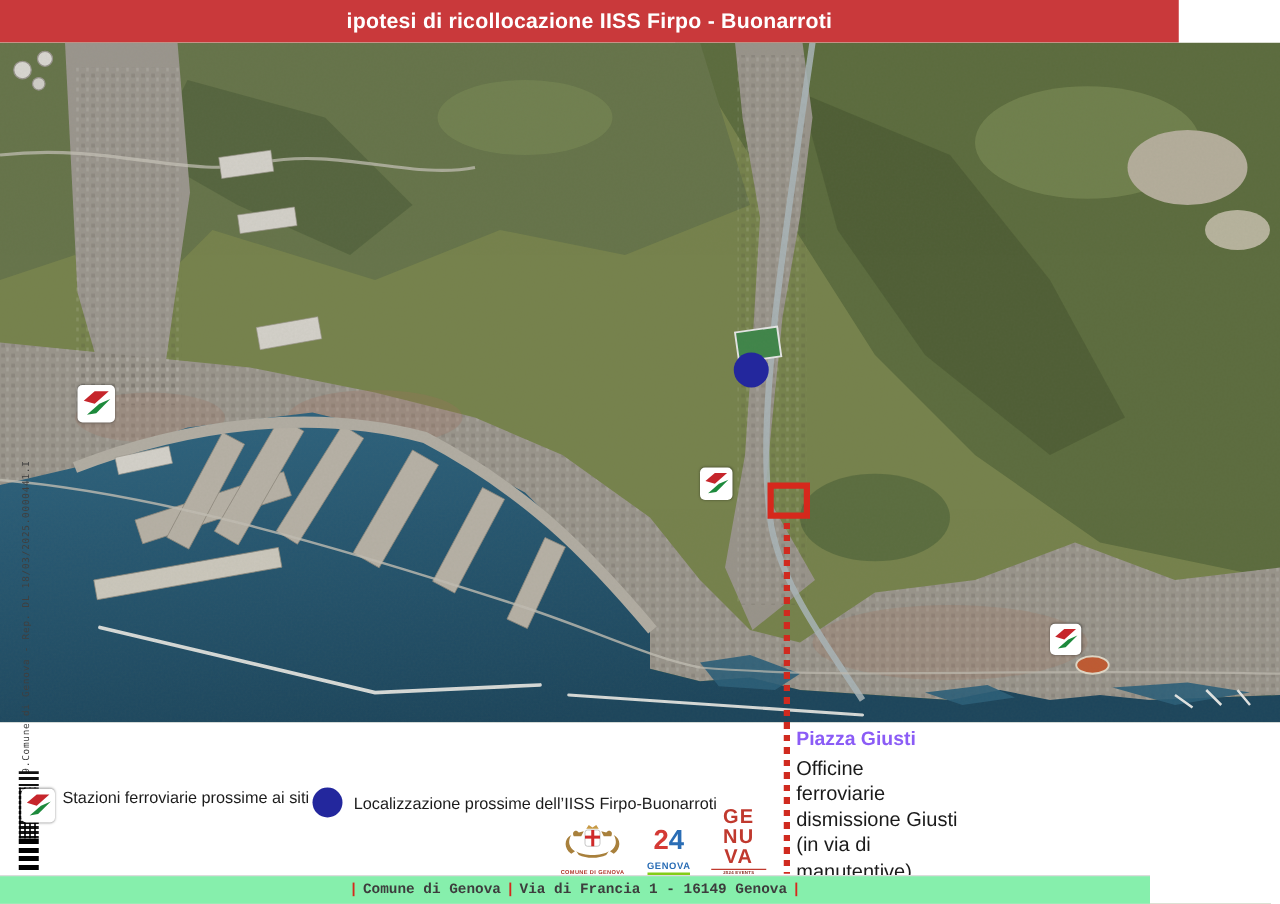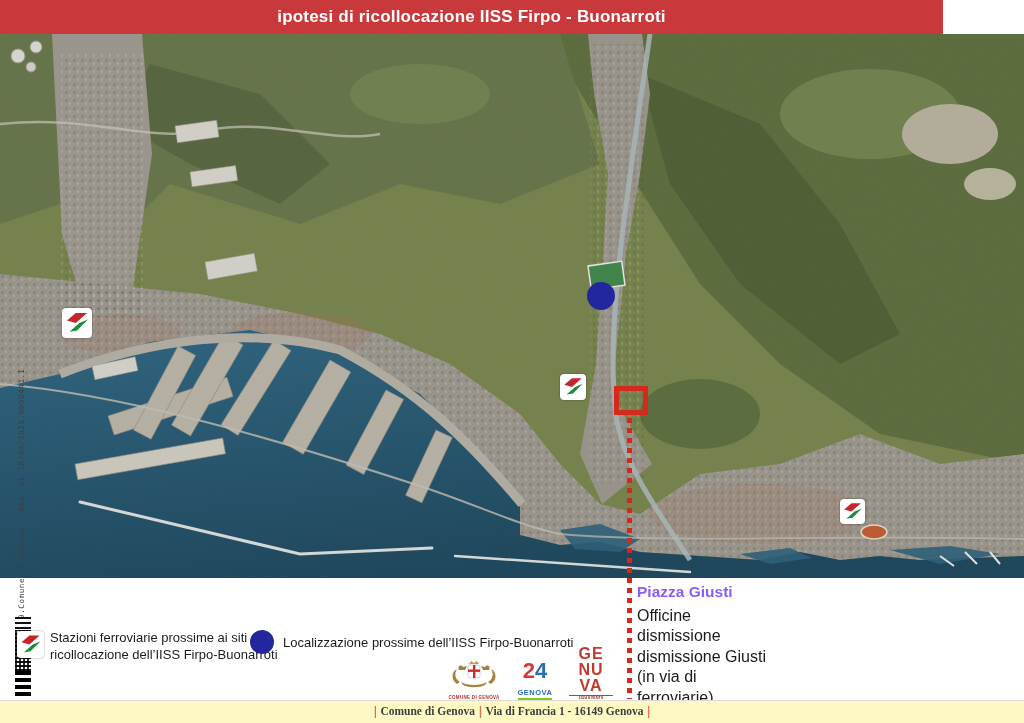--- a/index.html
+++ b/index.html
@@ -65,23 +65,23 @@
   .g24{width:40px;text-align:center;line-height:1;}
   .g24 .g24-num{font-size:22px;font-weight:bold;}
   .g24 .g24-2{color:#d43a35;}
   .g24 .g24-4{color:#2a6db5;}
   .g24 .g24-city{font-size:7.5px;font-weight:bold;color:#2a6db5;letter-spacing:.5px;border-bottom:2px solid #84cc16;display:inline-block;padding-bottom:2px;}
   .genuva{width:44px;text-align:center;line-height:1;color:#c0392e;font-weight:bold;}
   .genuva .gv-row{font-size:16px;letter-spacing:1px;}
   .genuva .gv-sub{font-size:3.5px;color:#8a2b22;letter-spacing:.2px;border-top:1px solid #c0392e;margin-top:1px;padding-top:1px;}
   
   .footer{
-    position:absolute;left:0;top:700px;width:1024px;height:23px;
-    background:#fef9c3;border-top:1px solid #dcdcdc;
-    font-family:Liberation Serif, serif;font-weight:bold;font-size:11.5px;color:#3d3d3d;
+    position:absolute;left:0;top:700px;width:920px;height:23px;
+    background:#86efac;border-top:1px solid #dcdcdc;
+    font-family:Liberation Mono, monospace;font-weight:bold;font-size:11.5px;color:#3d3d3d;
   }
   .footer .addr{position:absolute;left:0;right:0;top:4px;text-align:center;}
   .footer .pageno{position:absolute;right:14px;top:23px;font-size:15px;}
   .pipe{color:#d6281c;font-weight:bold;padding:0 4px;}
 </style>
 </head>
 <body>
 
 <div class="header">
   <div class="title">ipotesi di ricollocazione IISS Firpo - Buonarroti</div>
@@ -225,44 +225,43 @@
   <div class="dot-marker" style="left:587px;top:248px;width:28px;height:28px;"></div>
 
   <div class="red-square" style="left:614px;top:352px;width:24px;height:19px;"></div>
 </div>
 
 <div class="dash-line" style="left:627px;top:418px;height:281px;"></div>
 
 <div class="callout" style="left:637px;top:582px;">
   <div class="c-title">Piazza Giusti</div>
   <div class="c-line">Officine</div>
-  <div class="c-line">dismissione</div>
+  <div class="c-line">ferroviarie</div>
   <div class="c-line">dismissione Giusti</div>
   <div class="c-line">(in via di</div>
-  <div class="c-line">ferroviarie)</div>
+  <div class="c-line">manutentive)</div>
 </div>
 
 <div class="protocol">c_d969.Comune di Genova - Rep. DL 18/03/2025.0000441.I</div>
 
 <div class="barcode">
   <div class="bc-top"></div>
   <div class="bc-mid"></div>
   <div class="bc-bot"></div>
 </div>
 
 <div class="legend-item" style="left:17px;top:629px;">
   <div class="fs-icon" style="left:0;top:2px;width:27px;height:27px;">
     <svg viewBox="0 0 24 24">
       <polygon points="4,10 11,4 20,4 11,12" fill="#c6252b"></polygon>
       <polygon points="6,19 14,12 21,9 12,18" fill="#1d8a3c"></polygon>
     </svg>
   </div>
   <div class="legend-text" style="position:absolute;left:33px;top:0;width:260px;">
     <div>Stazioni ferroviarie prossime ai siti di</div>
-    <div>ricollocazione dell’IISS Firpo-Buonarroti</div>
   </div>
 </div>
 
 <div class="legend-item" style="left:250px;top:630px;">
   <div class="dot-marker" style="left:0;top:0;width:24px;height:24px;position:absolute;"></div>
   <div class="legend-text" style="position:absolute;left:33px;top:4px;width:330px;">Localizzazione prossime dell’IISS Firpo-Buonarroti</div>
 </div>
 
 <div class="logos">
   <div class="crest">

